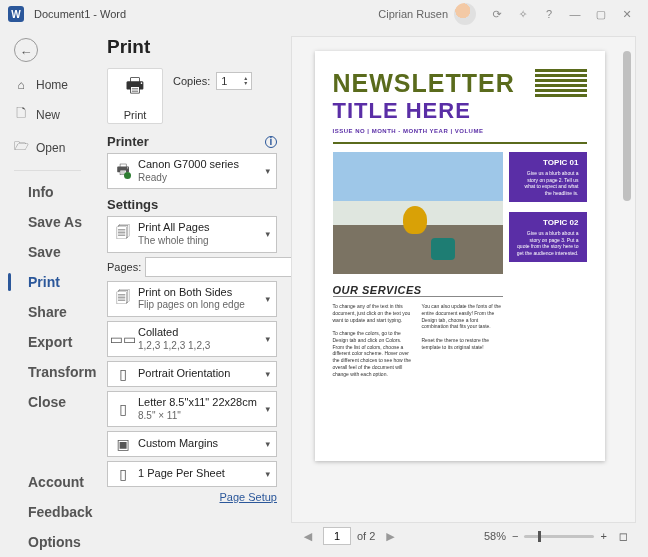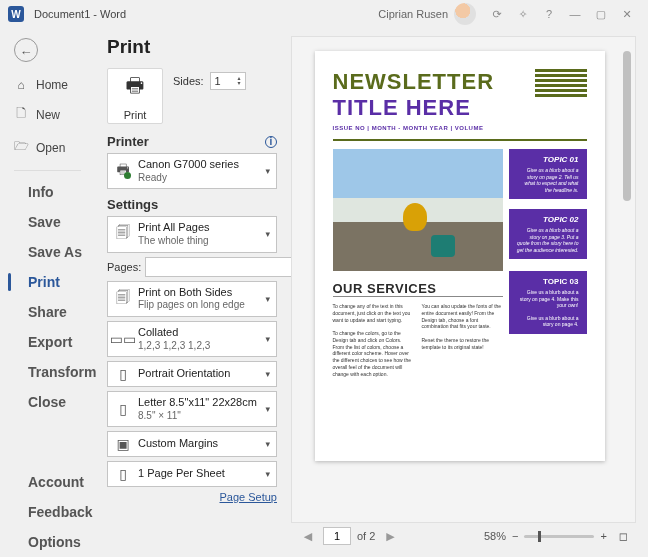--- a/index.html
+++ b/index.html
@@ -44,36 +44,36 @@
 .link { color:#2b579a; font-size:11px; text-align:right; margin-bottom:4px; text-decoration:underline;}
 .pages-row{ display:flex; align-items:center; gap:4px; margin-bottom:4px;}
 .pages-row input{ flex:1; border:1px solid #c4c4c4; padding:3px 4px; font-size:11px; height:20px;}
 .pages-row .info-icon{ font-size:10px; color:#2b579a; border:1px solid #2b579a; border-radius:50%; width:12px; height:12px; display:flex; align-items:center; justify-content:center;}
 .preview-area { flex:1; display:flex; flex-direction:column; }
 .preview-canvas { flex:1; background:#f4f4f4; border:1px solid #e0e0e0; display:flex; align-items:flex-start; justify-content:center; padding:14px 22px 14px 14px; position:relative; overflow:hidden;}
 .preview-canvas .vscroll{ position:absolute; right:4px; top:14px; bottom:14px; width:8px; }
 .preview-canvas .vscroll .thumb{ position:absolute; top:0; width:8px; height:150px; background:#c0c0c0; border-radius:4px;}
 .page { width:290px; height:410px; background:#fff; box-shadow:0 1px 4px rgba(0,0,0,.25); padding:18px 18px; font-size:6px; color:#333; position:relative;}
 .nl-head{ display:flex; justify-content:space-between; align-items:flex-start; margin-bottom:2px;}
-.nl-title .t1{ font-size:22px; font-weight:800; letter-spacing:1px; color:#5a6b1c;}
+.nl-title .t1{ font-size:25px; font-weight:800; letter-spacing:1px; color:#5a6b1c;}
 .nl-title .t2{ font-size:22px; font-weight:800; letter-spacing:1px; color:#5a2ea6;}
 .bars{ display:flex; flex-direction:column; gap:2px; align-items:flex-end;}
 .bars div{ width:52px; height:3px; background:#5a6b1c;}
 .issue-line{ font-size:6px; font-weight:700; color:#5a2ea6; letter-spacing:.5px; margin-top:4px; margin-bottom:8px;}
 .hr-thick{ height:2px; background:#5a6b1c; margin:6px 0 8px;}
-.hero-row{ display:flex; gap:6px;font-style:italic;}
+.hero-row{ display:flex; gap:6px;}
 .hero-img{ width:170px; height:122px; background:linear-gradient(#9ec7e8 40%,#dfe6df 40% 60%, #7b7363 60%); position:relative; overflow:hidden;}
 .hero-img::before{ content:""; position:absolute; left:70px; top:54px; width:24px; height:28px; background:#d9a106; border-radius:50% 50% 40% 40%;}
 .hero-img::after{ content:""; position:absolute; left:98px; top:86px; width:24px; height:22px; background:#1e7d73; border-radius:4px;}
 .topics{ flex:1; display:flex; flex-direction:column;}
 .topic{ background:#5a2ea6; color:#fff; padding:6px 8px; }
 .topic .th{ font-size:8px; font-weight:700; text-align:right; margin-bottom:3px;}
 .topic .tb{ font-size:5px; line-height:1.3; text-align:right;}
 .topic + .topic{ margin-top:10px;}
-.services-head{ font-size:13px; font-weight:800; color:#2b2b2b; letter-spacing:.5px; margin:10px 0 0;}
+.services-head{ font-size:11px; font-weight:800; color:#2b2b2b; letter-spacing:.5px; margin:10px 0 0;font-style:italic;}
 .hr-thin{ height:1px; background:#888; margin-bottom:6px; width:170px;}
 .body-row{ display:flex; gap:6px;}
 .body-cols{ width:170px; display:flex; gap:8px; font-size:5px; line-height:1.35; color:#333;}
 .body-cols .col{ flex:1;}
 .preview-footer{ height:26px; display:flex; align-items:center; padding:0 8px; font-size:11px; color:#555; gap:6px;}
 .preview-footer .spacer{ flex:1; }
 .preview-footer .nav-arrow{ width:18px; text-align:center; color:#999;}
 .preview-footer .pg-input{ width:28px; height:18px; border:1px solid #c4c4c4; text-align:center; font-size:11px; background:#fff;}
 .preview-footer .slider{ width:70px; height:3px; background:#c4c4c4; position:relative; border-radius:2px;}
 .preview-footer .slider .knob{ position:absolute; left:14px; top:-4px; width:3px; height:11px; background:#555;}
@@ -107,22 +107,22 @@
     <div class="nav-item">
         <span class="icon">🗋</span>
         <span>New</span>
       </div>
     <div class="nav-item">
         <span class="icon">🗁</span>
         <span>Open</span>
       </div>
     <div class="divider"></div>
     <div class="nav-sub"><span>Info</span></div>
+    <div class="nav-sub"><span>Save As</span></div>
     <div class="nav-sub"><span>Save</span></div>
-    <div class="nav-sub"><span>Save As</span></div>
     <div class="nav-sub active"><span>Print</span></div>
     <div class="nav-sub"><span>Share</span></div>
     <div class="nav-sub"><span>Export</span></div>
     <div class="nav-sub"><span>Transform</span></div>
     <div class="nav-sub"><span>Close</span></div>
     <div class="bottom-items">
       <div class="nav-sub"><span>Account</span></div>
       <div class="nav-sub"><span>Feedback</span></div>
       <div class="nav-sub"><span>Options</span></div>
     </div>
@@ -131,21 +131,21 @@
   <div class="content">
     <div class="panel">
       <div class="page-title">Print</div>
 
       <div class="print-box">
         <div class="print-btn">
           <span class="picon">🖶</span>
           <span class="plabel">Print</span>
         </div>
         <div class="copies">
-          <span>Sides:</span>
+          <span>Copies:</span>
           <div class="spin">
             <span>1</span>
             <span class="arrows">
                 <span>▴</span>
                 <span>▾</span>
               </span>
           </div>
         </div>
       </div>
 
@@ -272,27 +272,20 @@
           </div>
           <div class="body-row">
             <div style="width:170px">
               <div class="services-head">OUR SERVICES</div>
               <div class="hr-thin"></div>
               <div class="body-cols">
                 <div class="col"><p>To change any of the text in this document, just click on the text you want to update and start typing.</p><br><p>To change the colors, go to the Design tab and click on Colors. From the list of colors, choose a different color scheme. Hover over the different choices to see how the overall feel of the document will change with each option.</p></div>
                 <div class="col"><p>You can also update the fonts of the entire document easily! From the Design tab, choose a font combination that fits your taste.</p><br><p>Reset the theme to restore the template to its original state!</p></div>
               </div>
             </div>
-            <div class="topics" style="flex:1">
-              <div class="topic">
-                <div class="th">TOPIC 03</div>
-                <div class="tb">Give us a blurb about a story on page 4. Make this your own!</div><br>
-                <div class="tb">Give us a blurb about a story on page 4.</div>
-              </div>
-            </div>
           </div>
         </div>
       </div>
       <div class="preview-footer">
         <span class="nav-arrow">◀</span>
         <input class="pg-input" value="1" style="">
         <span>of 2</span>
         <span class="nav-arrow">▶</span>
         <span class="spacer"></span>
         <span>58%</span>

